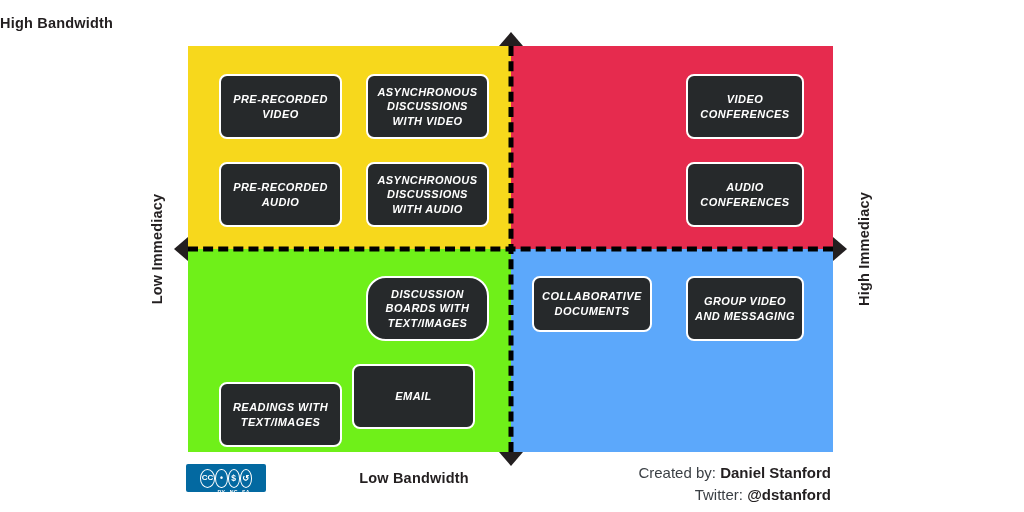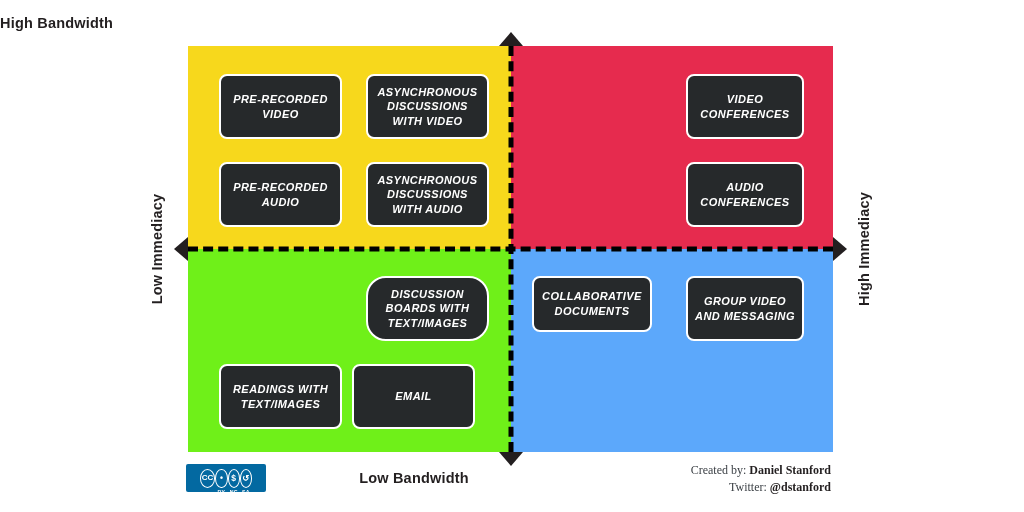--- a/index.html
+++ b/index.html
@@ -151,24 +151,23 @@
     z-index: 10;
     white-space: pre-line;
   }
 
   
   #credit {
     position: absolute;
     right: 193px;
     top: 462px;
     text-align: right;
-    font-size: 12px;
+    font-size: 15px;
     line-height: 1.45;
     color: #3a3f44;
-    font-family: Liberation Serif, serif;
   }
   #credit b { color: #231f20; }
 
   #cc-badge {
     position: absolute;
     left: 186px;
     top: 464px;
     width: 80px;
     height: 28px;
     background: #0369a1;
@@ -248,21 +247,21 @@
   <div class="tool-box" style="left:498px; top:28px;  width:118px; height:65px;">VIDEO
 CONFERENCES</div>
 
   <div class="tool-box" style="left:498px; top:116px; width:118px; height:65px;">AUDIO
 CONFERENCES</div>
 
   <div class="tool-box" style="left:178px; top:230px; width:123px; height:65px;border-radius:20px;">DISCUSSION
 BOARDS WITH
 TEXT/IMAGES</div>
 
-  <div class="tool-box" style="left:31px;  top:318px; width:123px; height:65px;">READINGS WITH
+  <div class="tool-box" style="left:31px;  top:336px; width:123px; height:65px;">READINGS WITH
 TEXT/IMAGES</div>
 
   <div class="tool-box" style="left:164px; top:318px; width:123px; height:65px;">EMAIL</div>
 
   <div class="tool-box" style="left:332px; top:230px; width:120px; height:56px;margin-left:12px;">COLLABORATIVE
 DOCUMENTS</div>
 
   <div class="tool-box" style="left:498px; top:230px; width:118px; height:65px;">GROUP VIDEO
 AND MESSAGING</div>
 

